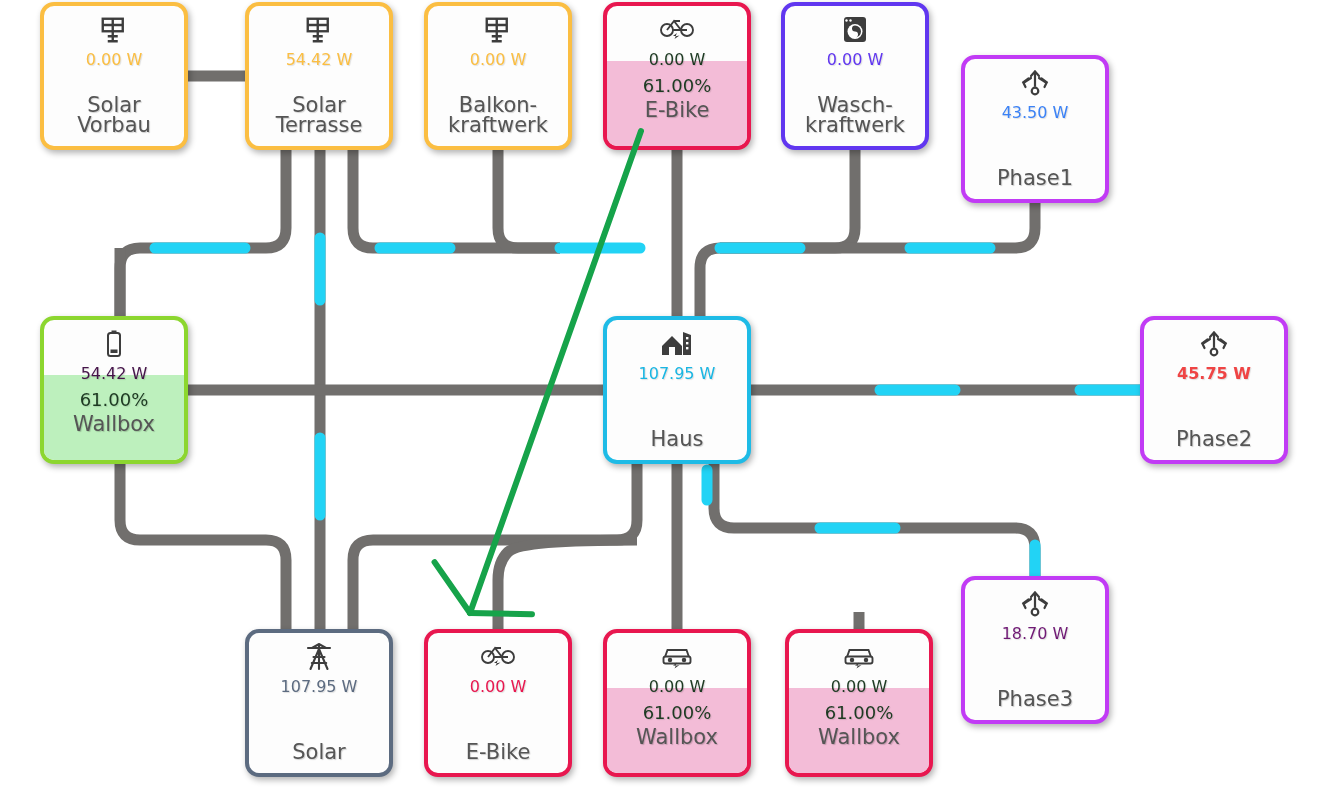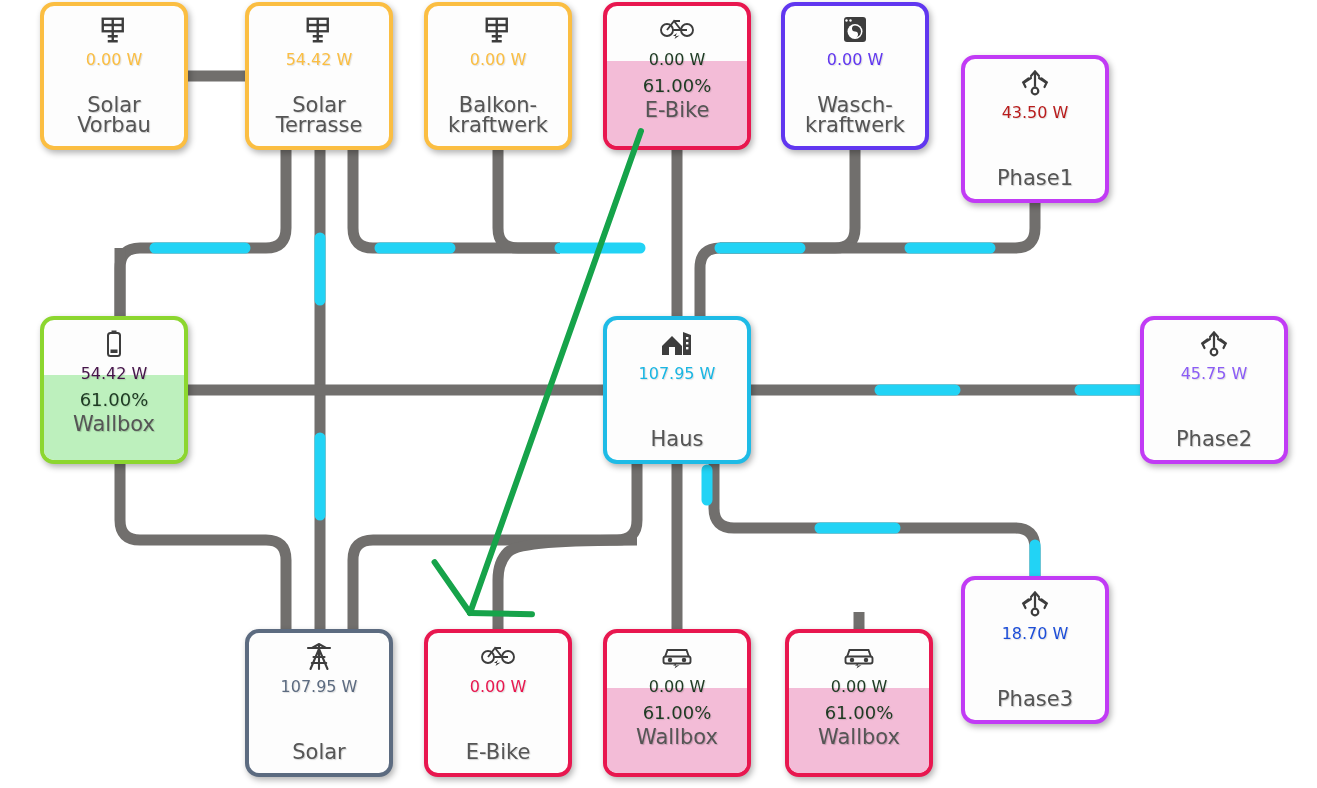--- a/index.html
+++ b/index.html
@@ -225,21 +225,21 @@
             <svg width="30" height="28" viewBox="0 0 30 28" fill="none" stroke="currentColor" stroke-width="2.2" stroke-linecap="round">
      <path d="M15 17 L15 3"></path>
               <path d="M11 7 L15 2.5 L19 7"></path>
      <path d="M11 9 L4 13.5"></path>
               <path d="M8.5 9.5 L3.2 13.3 L5.5 18"></path>
      <path d="M19 9 L26 13.5"></path>
               <path d="M21.5 9.5 L26.8 13.3 L24.5 18"></path>
      <circle cx="15" cy="22" r="3.3"></circle>
             </svg>
           </div>
-      <div class="c-value" style="color:#b91c1c;">43.50 W</div>
+      <div class="c-value" style="color:#3b82f6;">43.50 W</div>
 
       <div class="c-name bottom">Phase1</div>
     </div>
       </div>
       <div class="card" style="left: 40px; top: 316px; width: 148px; height: 148px; border-color: rgb(140, 214, 47);">
         <div class="fill" style="height:61%;background:#bdf0bd;"></div>
     <div class="card-inner">
       <div class="c-icon">
             <svg width="18" height="30" viewBox="0 0 18 30" fill="none" stroke="currentColor" stroke-width="2">
      <rect x="3" y="4" width="12" height="23" rx="2.5"></rect>
@@ -275,39 +275,39 @@
             <svg width="30" height="28" viewBox="0 0 30 28" fill="none" stroke="currentColor" stroke-width="2.2" stroke-linecap="round">
      <path d="M15 17 L15 3"></path>
               <path d="M11 7 L15 2.5 L19 7"></path>
      <path d="M11 9 L4 13.5"></path>
               <path d="M8.5 9.5 L3.2 13.3 L5.5 18"></path>
      <path d="M19 9 L26 13.5"></path>
               <path d="M21.5 9.5 L26.8 13.3 L24.5 18"></path>
      <circle cx="15" cy="22" r="3.3"></circle>
             </svg>
           </div>
-      <div class="c-value" style="color:#8b5cf6;">45.75 W</div>
+      <div class="c-value" style="color:#ef4444;font-weight:bold;">45.75 W</div>
 
       <div class="c-name bottom">Phase2</div>
     </div>
       </div>
       <div class="card" style="left: 961px; top: 576px; width: 148px; height: 148px; border-color: rgb(193, 59, 245);">
     <div class="card-inner">
       <div class="c-icon">
             <svg width="30" height="28" viewBox="0 0 30 28" fill="none" stroke="currentColor" stroke-width="2.2" stroke-linecap="round">
      <path d="M15 17 L15 3"></path>
               <path d="M11 7 L15 2.5 L19 7"></path>
      <path d="M11 9 L4 13.5"></path>
               <path d="M8.5 9.5 L3.2 13.3 L5.5 18"></path>
      <path d="M19 9 L26 13.5"></path>
               <path d="M21.5 9.5 L26.8 13.3 L24.5 18"></path>
      <circle cx="15" cy="22" r="3.3"></circle>
             </svg>
           </div>
-      <div class="c-value" style="color:#1d4ed8;">18.70 W</div>
+      <div class="c-value" style="color:#701a75;">18.70 W</div>
 
       <div class="c-name bottom">Phase3</div>
     </div>
       </div>
       <div class="card" style="left: 245px; top: 629px; width: 148px; height: 148px; border-color: rgb(92, 107, 128);">
     <div class="card-inner">
       <div class="c-icon">
             <svg width="30" height="28" viewBox="0 0 30 28" fill="none" stroke="currentColor" stroke-width="2.1" stroke-linecap="round">
      <path d="M4 5 L26 5"></path>
               <path d="M8 5 L15 1 L22 5"></path>

